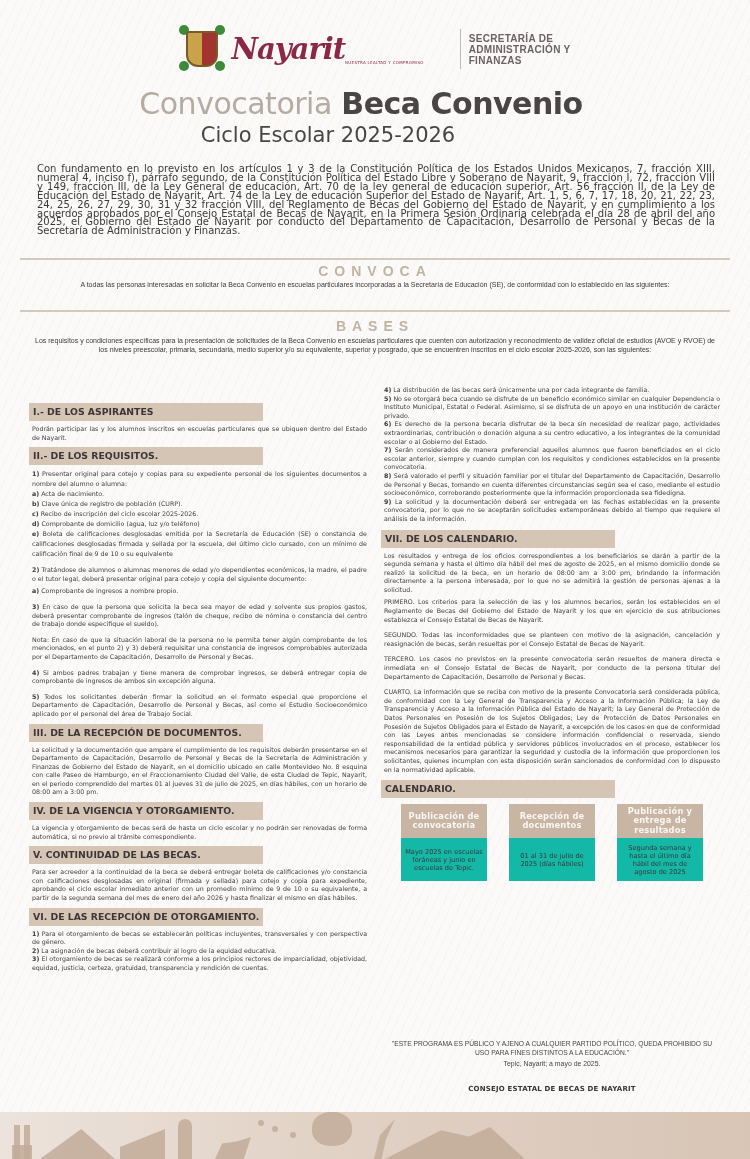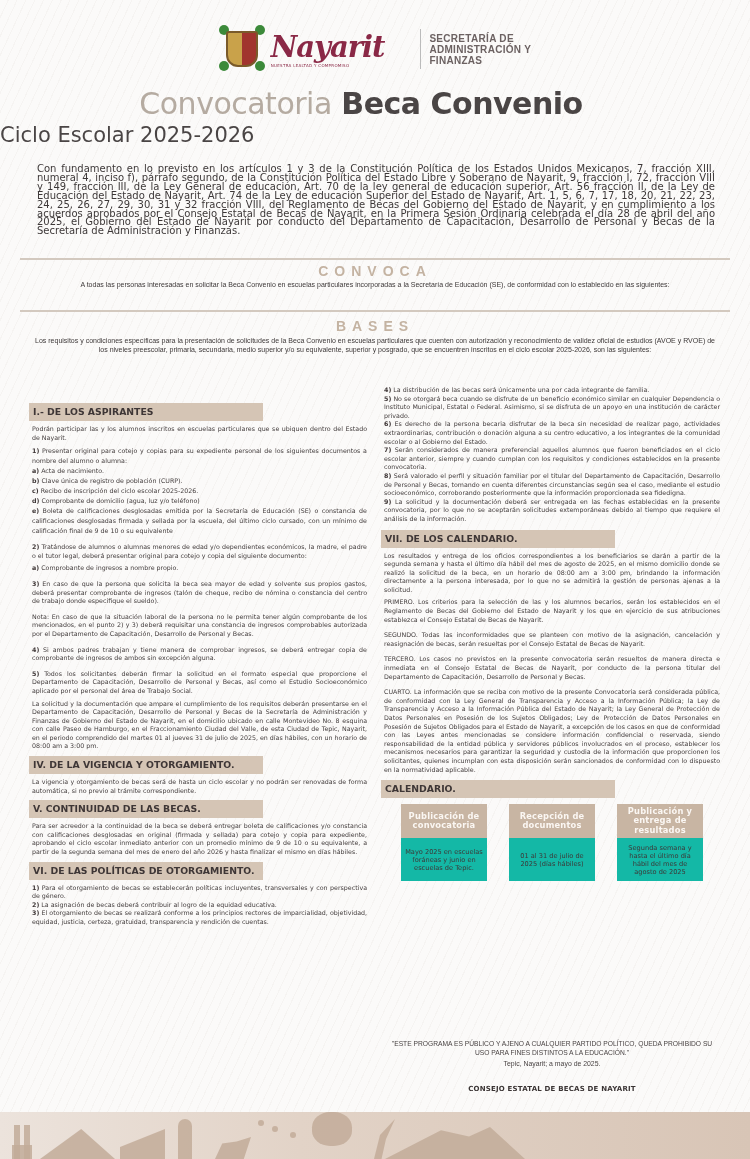--- a/index.html
+++ b/index.html
@@ -9,31 +9,31 @@
       font-family: "DejaVu Sans", sans-serif;
       color: #3a3434;
       background: #fbfaf9;
       background-image: repeating-linear-gradient(115deg, rgba(0,0,0,0) 0px, rgba(0,0,0,0) 7px, rgba(200,190,180,0.10) 7px, rgba(200,190,180,0.10) 8px);
     }
     
     .header { position: absolute; top: 20px; left: 0; width: 750px; height: 58px; display: flex; justify-content: center; align-items: center; }
     .crest { width: 46px; height: 52px; position: relative; margin-right: 6px; }
     .crest .shield { position: absolute; left: 7px; top: 8px; width: 32px; height: 36px; background: linear-gradient(90deg,#c9a24a 0 50%, #a1342e 50% 100%); border: 2px solid #7a5a2a; border-radius: 3px 3px 12px 12px; }
     .crest .leaf { position: absolute; width: 10px; height: 10px; background: #3c8a3a; border-radius: 50%; }
-    .brand { display: flex; flex-direction: column; align-items: flex-start; margin-right: 28px; }
+    .brand { display: flex; flex-direction: row; align-items: flex-end; margin-right: 28px; }
     .brand-name { font-family: "DejaVu Serif", serif; font-style: italic; font-weight: bold; font-size: 29px; color: #8a2846; letter-spacing: -1px; line-height: 32px; }
     .brand-tag { font-size: 4px; color: #8a2846; letter-spacing: 0.3px; }
     .vsep { width: 1px; height: 40px; background: #bbb; margin: 0 8px; }
     .dept { font-family: "Liberation Sans", sans-serif; font-weight: bold; font-size: 10px; line-height: 11px; color: #6c6262; letter-spacing: 0.3px; }
 
     
     .title { position: absolute; top: 86px; left: 0; width: 722px; text-align: center; font-family: "DejaVu Sans", sans-serif; font-size: 30px; line-height: 36px; }
     .title .light { color: #b5aba1; font-weight: normal; letter-spacing: -0.5px; }
     .title .bold { color: #4a4545; font-weight: bold; letter-spacing: -0.5px; }
-    .subtitle { position: absolute; top: 122px; left: 0; width: 624px; font-size: 21px; color: #4a4545; line-height: 26px; }
+    .subtitle { position: absolute; top: 122px; left: 16px; width: 624px; text-align: center; font-size: 21px; color: #4a4545; line-height: 26px; }
 
     .intro { position: absolute; top: 165px; left: 37px; width: 678px; font-family: "DejaVu Sans", sans-serif; font-size: 10px; line-height: 8.9px; text-align: justify; color: #3d3838; }
 
     .hrule { position: absolute; left: 20px; width: 710px; height: 2px; background: #d3c9bf; }
     .big-head { position: absolute; left: 0; width: 750px; text-align: center; font-family: "Liberation Sans", sans-serif; font-weight: bold; font-size: 14px; letter-spacing: 6px; color: #c4b3a2; }
     .center-text { position: absolute; left: 30px; width: 690px; text-align: center; font-family: "Liberation Sans", sans-serif; font-size: 7px; line-height: 9px; color: #3d3838; }
 
     
     .col { position: absolute; font-size: 6.3px; line-height: 8.6px; color: #423c3c; text-align: justify; }
     .col-left { left: 32px; top: 403px; width: 335px; }
@@ -93,47 +93,49 @@
 <div class="center-text" style="top:280px">A todas las personas interesadas en solicitar la Beca Convenio en escuelas particulares incorporadas a la Secretaría de Educación (SE), de conformidad con lo establecido en las siguientes:</div>
 
 <div class="hrule" style="top:310px"></div>
 <div class="big-head" style="top:318px">BASES</div>
 <div class="center-text" style="top:336px">Los requisitos y condiciones específicas para la presentación de solicitudes de la Beca Convenio en escuelas particulares que cuenten con autorización y reconocimiento de validez oficial de estudios (AVOE y RVOE) de los niveles preescolar, primaria, secundaria, medio superior y/o su equivalente, superior y posgrado, que se encuentren inscritos en el ciclo escolar 2025-2026, son las siguientes:</div>
 
 <div class="col col-left">
   <div class="sec-head">I.- DE LOS ASPIRANTES</div>
   <div class="p">Podrán participar las y los alumnos inscritos en escuelas particulares que se ubiquen dentro del Estado de Nayarit.</div>
 
+  <div class="sec-head" style="margin-top:5px">II.- DE LOS REQUISITOS.</div>
   <div class="p" style="line-height:10px"><b class="n">1)</b> <span>Presentar original para cotejo y copias para su expediente personal de los siguientes documentos a nombre del alumno o alumna:</span></div>
   <div style="line-height:10px"><b class="n">a)</b> <span>Acta de nacimiento.</span></div>
   <div style="line-height:10px"><b class="n">b)</b> <span>Clave única de registro de población (CURP).</span></div>
   <div style="line-height:10px"><b class="n">c)</b> <span>Recibo de inscripción del ciclo escolar 2025-2026.</span></div>
   <div style="line-height:10px"><b class="n">d)</b> <span>Comprobante de domicilio (agua, luz y/o teléfono)</span></div>
   <div style="line-height:10px"><b class="n">e)</b> <span>Boleta de calificaciones desglosadas emitida por la Secretaría de Educación (SE) o constancia de calificaciones desglosadas firmada y sellada por la escuela, del último ciclo cursado, con un mínimo de calificación final de 9 de 10 o su equivalente</span></div>
   <div class="gap"></div>
   <div><b class="n">2)</b> <span>Tratándose de alumnos o alumnas menores de edad y/o dependientes económicos, la madre, el padre o el tutor legal, deberá presentar original para cotejo y copia del siguiente documento:</span></div>
   <div class="p"><b class="n">a)</b> <span>Comprobante de ingresos a nombre propio.</span></div>
   <div class="gap"></div>
   <div><b class="n">3)</b> <span>En caso de que la persona que solicita la beca sea mayor de edad y solvente sus propios gastos, deberá presentar comprobante de ingresos (talón de cheque, recibo de nómina o constancia del centro de trabajo donde especifique el sueldo).</span></div>
   <div class="gap"></div>
   <div>Nota: En caso de que la situación laboral de la persona no le permita tener algún comprobante de los mencionados, en el punto 2) y 3) deberá requisitar una constancia de ingresos comprobables autorizada por el Departamento de Capacitación, Desarrollo de Personal y Becas.</div>
   <div class="gap"></div>
   <div><b class="n">4)</b> <span>Si ambos padres trabajan y tiene manera de comprobar ingresos, se deberá entregar copia de comprobante de ingresos de ambos sin excepción alguna.</span></div>
   <div class="gap"></div>
   <div><b class="n">5)</b> <span>Todos los solicitantes deberán firmar la solicitud en el formato especial que proporcione el Departamento de Capacitación, Desarrollo de Personal y Becas, así como el Estudio Socioeconómico aplicado por el personal del área de Trabajo Social.</span></div>
 
+  <div class="sec-head" style="margin-top:5px">III. DE LA RECEPCIÓN DE DOCUMENTOS.</div>
   <div class="p">La solicitud y la documentación que ampare el cumplimiento de los requisitos deberán presentarse en el Departamento de Capacitación, Desarrollo de Personal y Becas de la Secretaría de Administración y Finanzas de Gobierno del Estado de Nayarit, en el domicilio ubicado en calle Montevideo No. 8 esquina con calle Paseo de Hamburgo, en el Fraccionamiento Ciudad del Valle, de esta Ciudad de Tepic, Nayarit, en el periodo comprendido del martes 01 al jueves 31 de julio de 2025, en días hábiles, con un horario de 08:00 am a 3:00 pm.</div>
 
   <div class="sec-head" style="margin-top:5px">IV. DE LA VIGENCIA Y OTORGAMIENTO.</div>
   <div class="p">La vigencia y otorgamiento de becas será de hasta un ciclo escolar y no podrán ser renovadas de forma automática, si no previo al trámite correspondiente.</div>
 
   <div class="sec-head" style="margin-top:5px">V. CONTINUIDAD DE LAS BECAS.</div>
   <div class="p">Para ser acreedor a la continuidad de la beca se deberá entregar boleta de calificaciones y/o constancia con calificaciones desglosadas en original (firmada y sellada) para cotejo y copia para expediente, aprobando el ciclo escolar inmediato anterior con un promedio mínimo de 9 de 10 o su equivalente, a partir de la segunda semana del mes de enero del año 2026 y hasta finalizar el mismo en días hábiles.</div>
 
-  <div class="sec-head" style="margin-top:5px">VI. DE LAS POLÍTICAS DE OTORGAMIENTO.</div>
+  <div class="sec-head" style="margin-top:5px">VI. DE LAS RECEPCIÓN DE OTORGAMIENTO.</div>
   <div class="p"><b class="n">1)</b> <span>Para el otorgamiento de becas se establecerán políticas incluyentes, transversales y con perspectiva de género.</span></div>
   <div><b class="n">2)</b> <span>La asignación de becas deberá contribuir al logro de la equidad educativa.</span></div>
   <div><b class="n">3)</b> <span>El otorgamiento de becas se realizará conforme a los principios rectores de imparcialidad, objetividad, equidad, justicia, certeza, gratuidad, transparencia y rendición de cuentas.</span></div>
 </div>
 
 <div class="col col-right">
   <div><b class="n">4)</b> <span>La distribución de las becas será únicamente una por cada integrante de familia.</span></div>
   <div><b class="n">5)</b> <span>No se otorgará beca cuando se disfrute de un beneficio económico similar en cualquier Dependencia o Instituto Municipal, Estatal o Federal. Asimismo, si se disfruta de un apoyo en una institución de carácter privado.</span></div>
   <div><b class="n">6)</b> <span>Es derecho de la persona becaria disfrutar de la beca sin necesidad de realizar pago, actividades extraordinarias, contribución o donación alguna a su centro educativo, a los integrantes de la comunidad escolar o al Gobierno del Estado.</span></div>
   <div><b class="n">7)</b> <span>Serán considerados de manera preferencial aquellos alumnos que fueron beneficiados en el ciclo escolar anterior, siempre y cuando cumplan con los requisitos y condiciones establecidos en la presente convocatoria.</span></div>

